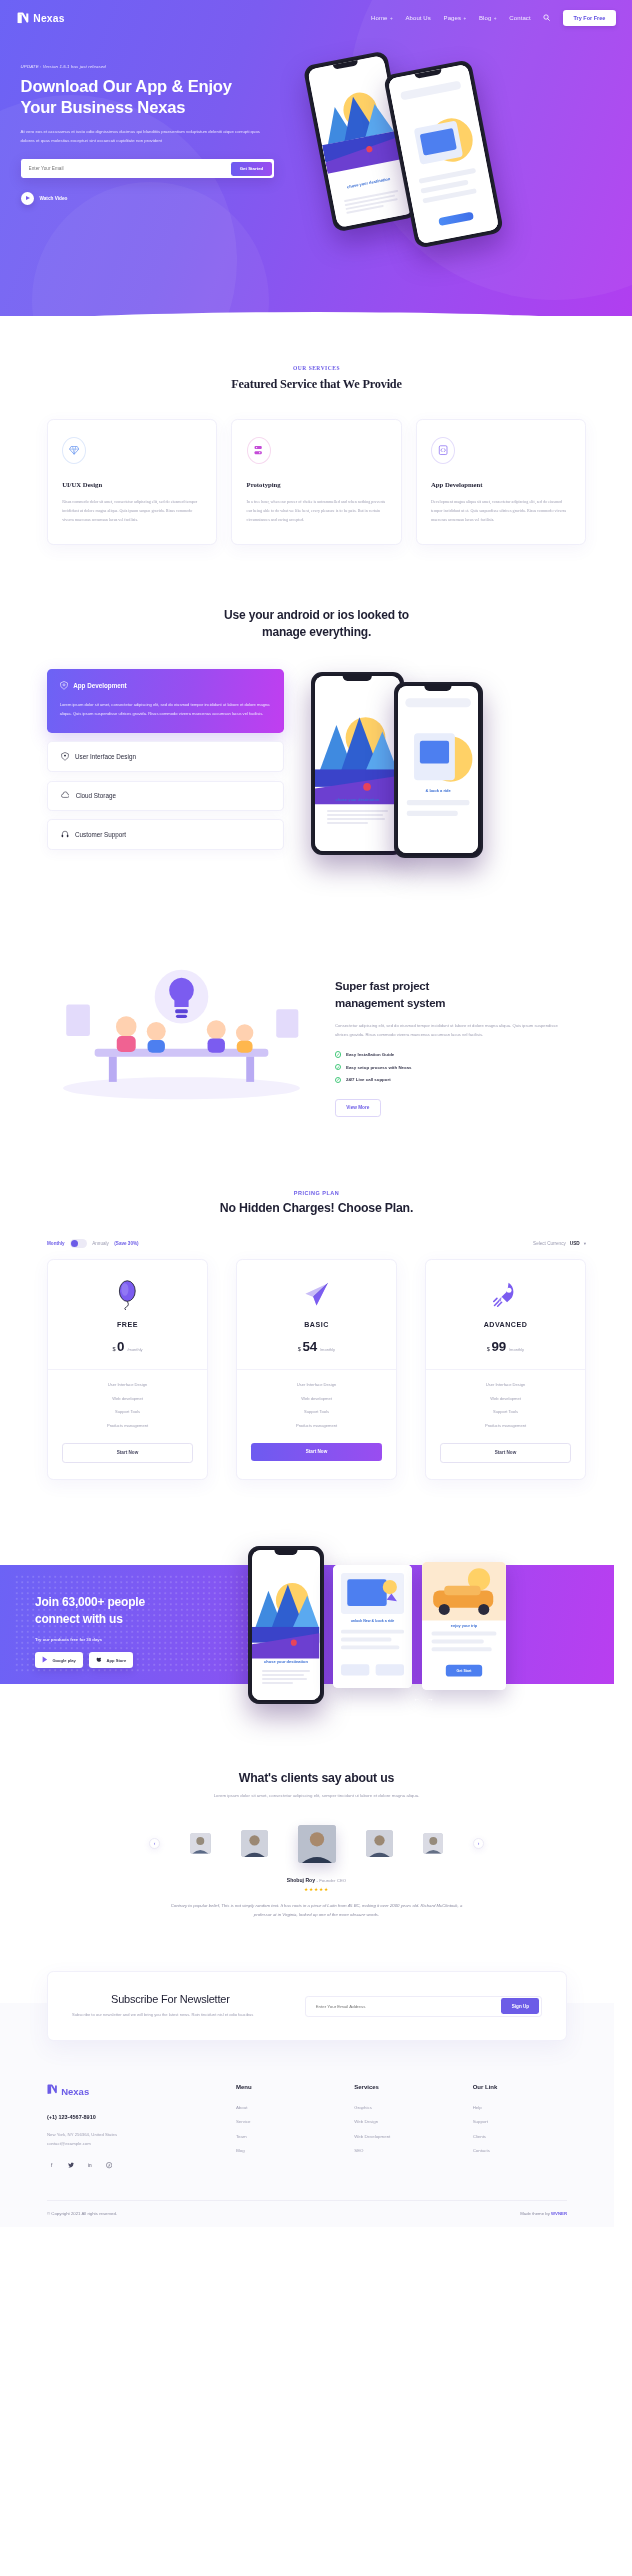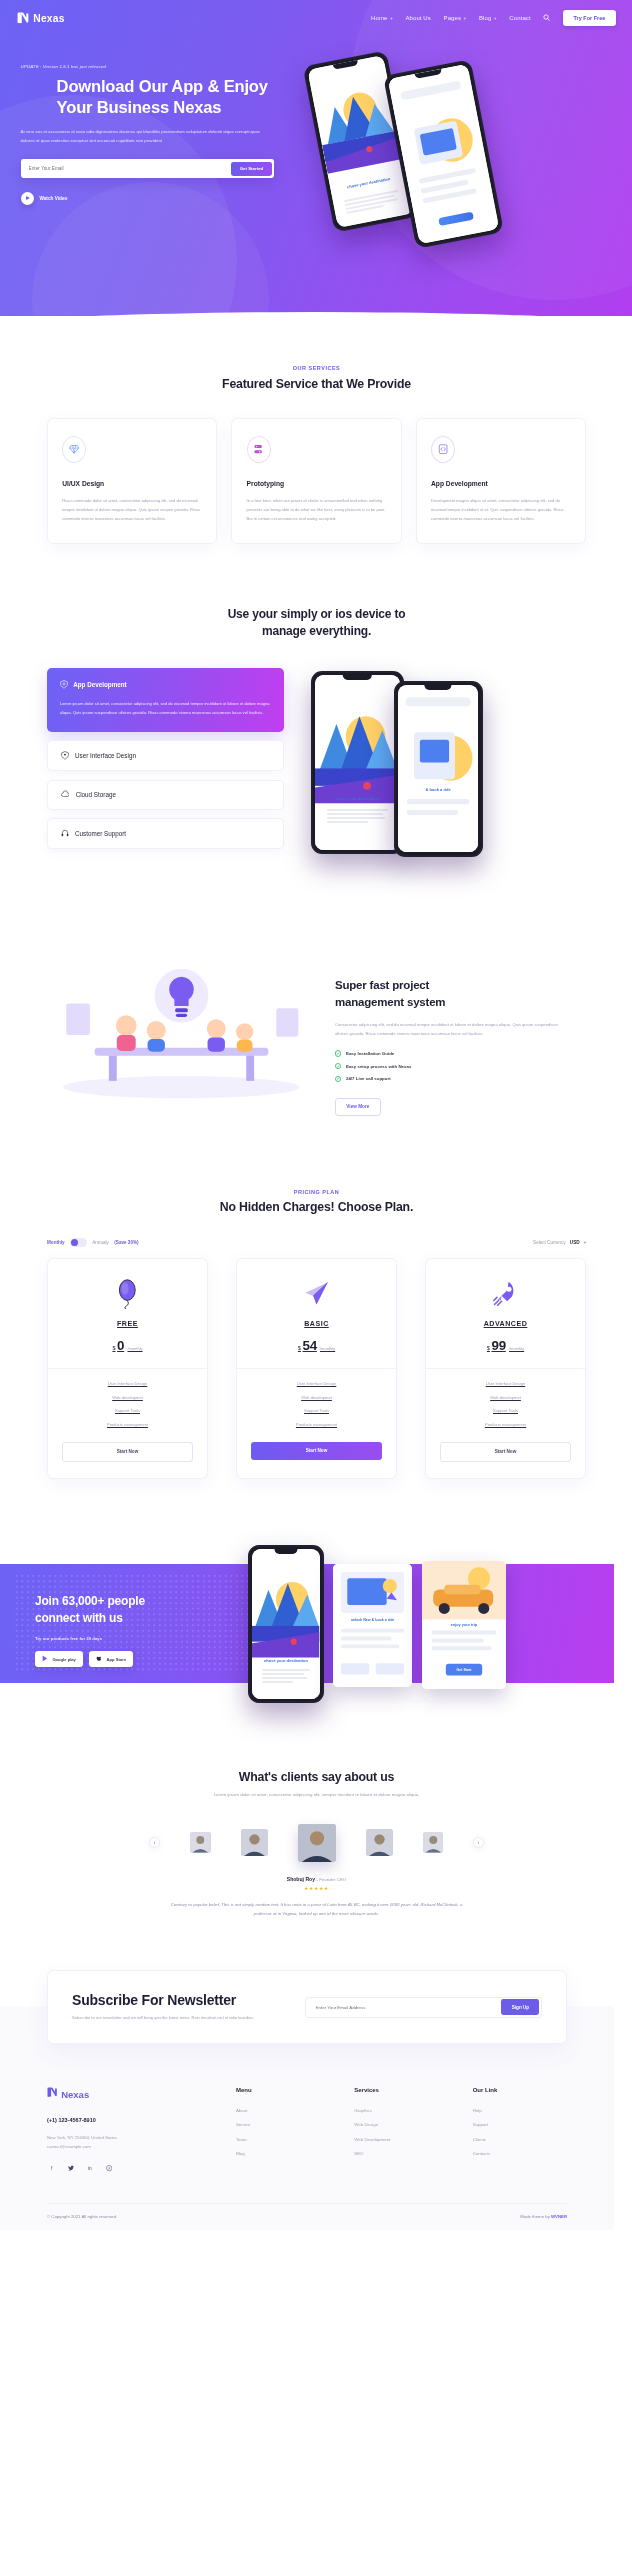--- a/index.html
+++ b/index.html
@@ -64,21 +64,21 @@
   }
 
   .hero-inner { position: relative; z-index: 4; display: flex; padding: 11px 20.6px 0 20.6px; }
   .hero-left { width: 293px; padding-top: 17.4px; }
   .hero-update {
     font-size: 4.4px; font-style: italic; color: #ece6ff; letter-spacing: 0.1px;
     margin-bottom: 6.3px;
   }
   .hero-title {
     font-size: 16.6px; line-height: 1.3; font-weight: 700; color: #ffffff;
-    letter-spacing: -0.2px; margin-bottom: 9.5px; margin-left: 36px;
+    letter-spacing: -0.2px; margin-bottom: 9.5px;
   }
   .hero-sub {
     font-size: 4.3px; line-height: 1.95; color: #e9e2ff; width: 253px; margin-bottom: 14.2px;
   }
   .hero-form {
     display: flex; align-items: center; background: #fff; border-radius: 2.4px;
     width: 253px; height: 19px; padding: 1.6px 1.6px 1.6px 0;
     box-shadow: 0 4px 12.7px rgba(60,10,100,.16);
   }
   .hero-form input {
@@ -137,21 +137,21 @@
     text-align: center; font-size: 12.3px; font-weight: 700; color: #1f1f33;
     margin-top: 5.5px; letter-spacing: -0.2px;
   }
   .sec-title.lg { font-size: 12px; line-height: 1.45; }
   .sec-sub {
     text-align: center; font-size: 4.4px; color: #9b9bb0; line-height: 1.9;
     margin: 7.1px auto 0; width: 261px;
   }
 
   
-  .services { padding-top: 49px; }
+  .services { padding-top: 49px; font-family: Liberation Serif, serif; }
   .cards { display: flex; gap: 14.2px; margin-top: 27px; }
   .card {
     flex: 1; background: #fff; border: 0.8px solid #f0effa; border-radius: 6.3px;
     padding: 17.4px 14.2px 19px; box-shadow: 0 4.7px 16px rgba(90,70,180,.055);
   }
   .card-ico {
     width: 24px; height: 27px; border-radius: 50%;
     display: flex; align-items: center; justify-content: center; margin-bottom: 17.4px;
   }
   .ico-blue { border: 0.8px solid #dfe9fb; }
@@ -205,21 +205,21 @@
   .toggle-group { display: flex; align-items: center; gap: 5.5px; font-size: 4.6px; }
   .t-monthly { color: #6c5ce7; font-weight: 700; }
   .t-annual { color: #9a9ab0; }
   .t-save { color: #6c5ce7; font-weight: 700; }
   .switch {
     width: 16.6px; height: 8.7px; border-radius: 4.7px; background: #eceaf6; position: relative; cursor: pointer;
   }
   .switch .knob { position: absolute; left: 0.8px; top: 0.8px; width: 7.1px; height: 7.1px; border-radius: 50%; background: #6c5ce7; }
   .currency { margin-left: auto; display: flex; align-items: center; gap: 4px; font-size: 4.6px; color: #9a9ab0; cursor: pointer; }
   .currency b { color: #2b2b3d; font-size: 4.7px; }
-  .plans { display: flex; gap: 28px; margin-top: 11px; text-decoration: underline; }
+  .plans { display: flex; gap: 28px; margin-top: 11px; }
   .plan {
     flex: 1; background: #fff; border: 0.8px solid #f0effa; border-radius: 6.3px;
     padding: 19px 14.2px 16px; text-align: center;
     box-shadow: 0 4.7px 17.4px rgba(90,70,180,.06);
   }
   .plan-ico { height: 32px; display: flex; align-items: center; justify-content: center; margin-bottom: 10.3px; }
   .plan-name { font-size: 7.1px; font-weight: 700; letter-spacing: 0.5px; color: #1f1f33; }
   .plan-price { margin-top: 10.3px; display: flex; align-items: baseline; justify-content: center; gap: 1.6px; }
   .cur { font-size: 5.5px; color: #2b2b3d; }
   .amt { font-size: 13.4px; font-weight: 700; color: #1f1f33; letter-spacing: -0.3px; }
@@ -293,21 +293,21 @@
   }
 
   
   .news-wrap { margin-top: 52px; padding: 0 47px; position: relative; z-index: 3; }
   .news {
     background: #fff; border: 0.8px solid #f1f0fa; border-radius: 6.3px;
     padding: 20.6px 24px; display: flex; align-items: center; gap: 16px;
     box-shadow: 0 8px 22px rgba(90,70,180,.07);
   }
   .news-left { width: 182px; }
-  .news-left h3 { font-size: 14px; font-weight: 700; color: #1f1f33; letter-spacing: -0.2px; }
+  .news-left h3 { font-size: 11px; font-weight: 400; color: #1f1f33; letter-spacing: -0.2px; margin-left: 39px; }
   .news-left p { font-size: 4.1px; line-height: 2.1; color: #a0a0b4; margin-top: 6.3px; }
   .news-form {
     margin-left: auto; display: flex; align-items: center; width: 237px; height: 20.6px;
     border: 0.8px solid #eeecf8; border-radius: 3.2px; padding: 1.6px; background: #fff;
   }
   .news-form input {
     flex: 1; border: none; outline: none; padding: 0 8px; font-size: 4.4px; color: #a0a0b4;
     font-family: "Liberation Sans", sans-serif; background: transparent;
   }
   .news-form button {
@@ -490,21 +490,21 @@
             </svg>
         </div>
         <h3>App Development</h3>
         <p>Development magna aliqua sit amet, consectetur adipiscing elit, sed do eiusmod tempor incididunt ut et. Quis suspendisse ultrices gravida. Risus commodo viverra maecenas accumsan lacus vel facilisis.</p>
       </div>
     </div>
   </section>
 
   <section class="section android">
     <h2 class="sec-title lg">
-      <span>Use your simply or ios device to</span><br>
+      <span>Use your android or ios looked to</span><br>
       <span>manage everything.</span>
     </h2>
     <div class="android-row">
       <div class="acc">
         <div class="acc-open">
           <div class="acc-open-head">
             <span>
               <svg width="8" height="8.7" viewBox="0 0 16 18">
                   <path d="M8 1 L15 4 V9 C15 13 8 17 8 17 C8 17 1 13 1 9 V4 Z" fill="none" stroke="#fff" stroke-width="1.3"></path>
                   <circle cx="8" cy="8" r="2.2" fill="none" stroke="#fff" stroke-width="1.2"></circle>

